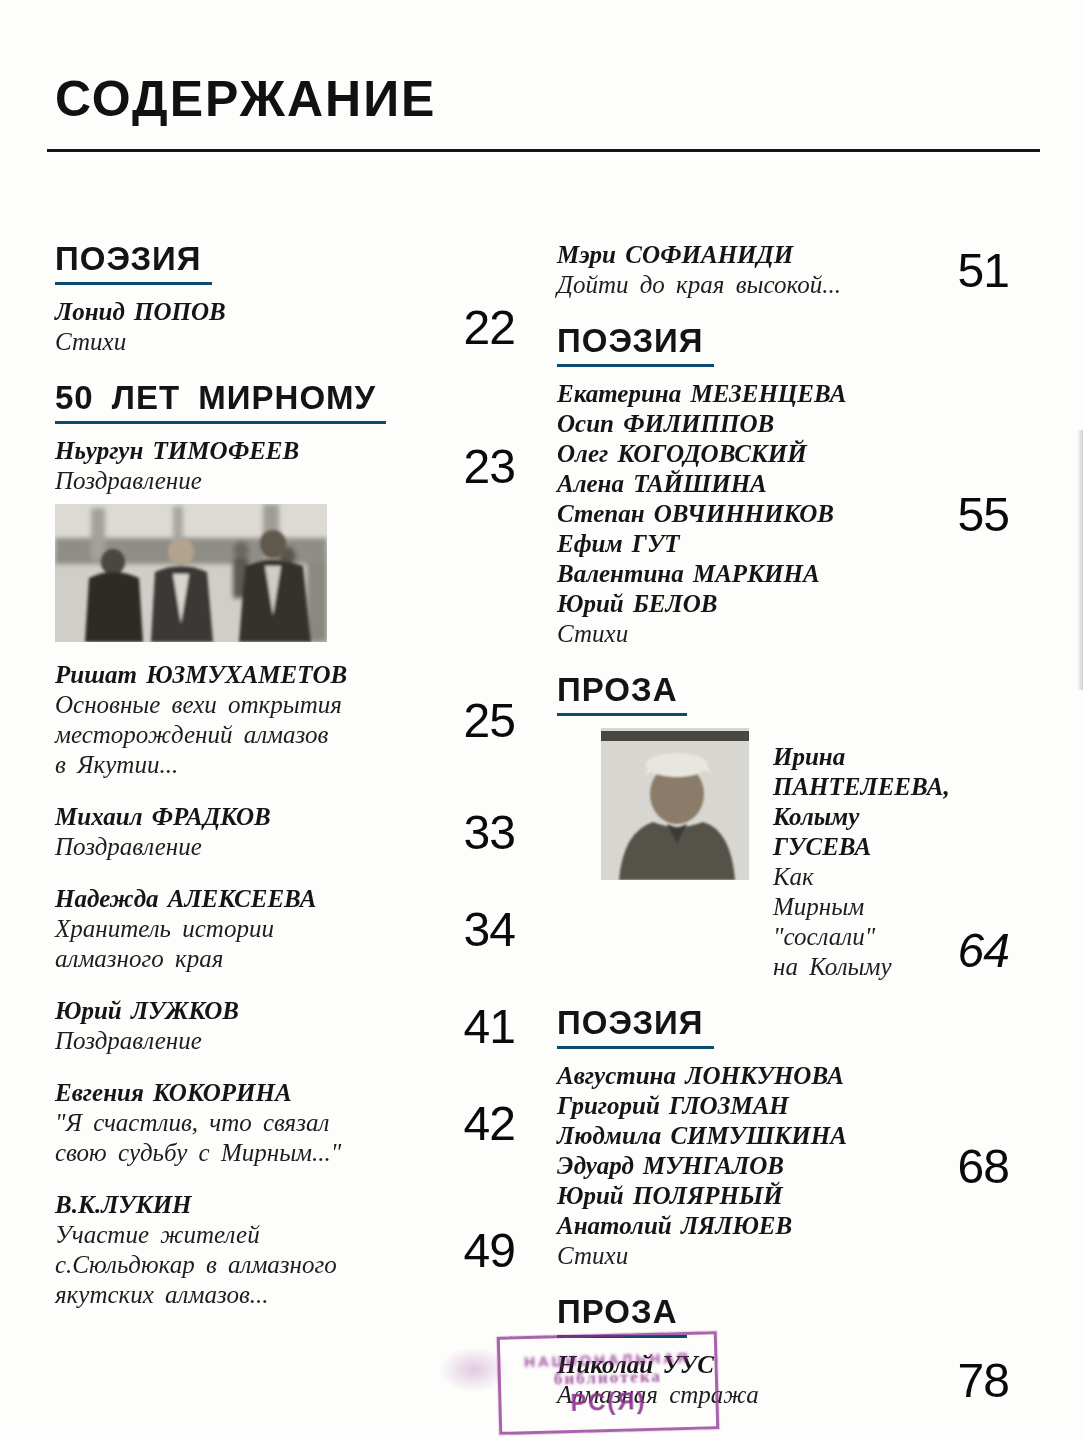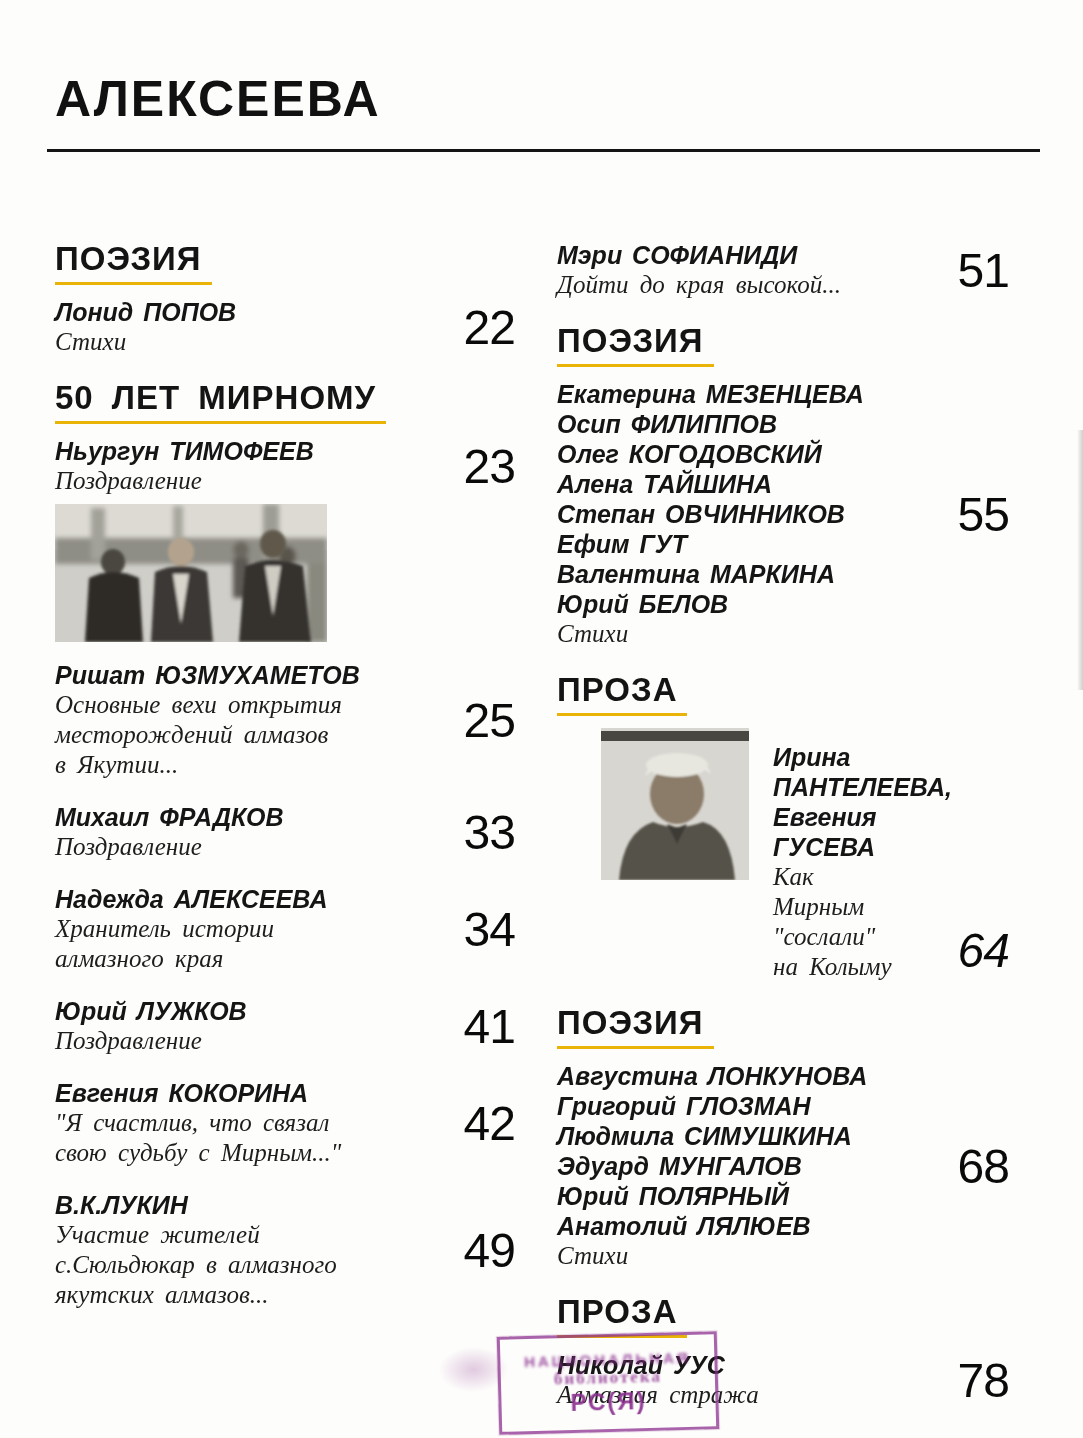--- a/index.html
+++ b/index.html
@@ -17,26 +17,26 @@
   }
   .title-rule{position:absolute;left:47px;right:43px;top:149px;height:3px;background:#141414;}
 
   .col{position:absolute;top:240px;}
   .col-left{left:55px;width:460px;}
   .col-right{left:557px;width:452px;}
 
   .sec{margin:0 0 12px 0;}
   .sec-inner{
     display:inline-block;font-size:33px;font-weight:600;letter-spacing:1px;word-spacing:8px;
-    color:#141414;border-bottom:3px solid #eab308;padding:0 10px 4px 0;
+    color:#141414;border-bottom:3px solid #0c4a6e;padding:0 10px 4px 0;
   }
   .entry{display:flex;align-items:center;margin-bottom:22px;}
   .entry-text{flex:1;min-width:0;}
   .author{
-    font-family:Liberation Sans, sans-serif;
+    font-family:Liberation Serif, serif;
     font-style:italic;font-weight:700;font-size:25px;line-height:30px;color:#151515;
     word-spacing:3px;
   }
   .sub{
     font-family:"Liberation Serif","DejaVu Serif",serif;
     font-style:italic;font-weight:400;font-size:25px;line-height:30px;color:#1d1d1d;
     word-spacing:5px;
   }
   .pagenum{
     width:95px;text-align:right;font-size:48px;font-weight:500;color:#0a0a0a;
@@ -60,21 +60,21 @@
   .stamp-line1{font-size:15px;font-weight:700;letter-spacing:3px;filter:blur(1.4px);opacity:.85;}
   .stamp-line2{font-size:17px;font-weight:700;letter-spacing:2px;filter:blur(1.2px);opacity:.8;
     font-family:"Liberation Serif","DejaVu Serif",serif;}
   .stamp-line3{font-size:24px;font-weight:700;letter-spacing:2px;filter:blur(.6px);opacity:.9;}
   .stamp-smudge{position:absolute;left:-62px;top:6px;width:70px;height:46px;
     background:radial-gradient(ellipse at center,rgba(139,47,143,.25),rgba(139,47,143,0) 70%);}
 </style>
 </head>
 <body>
 
-<div class="page-title">АЛЕКСЕЕВА</div>
+<div class="page-title">СОДЕРЖАНИЕ</div>
 <div class="title-rule"></div>
 <div class="scan-edge"></div>
 
 <div class="col col-left" id="col-left">
     <div class="sec"><span class="sec-inner">ПОЭЗИЯ</span></div>
     <div class="entry">
       <div class="entry-text">
         <div class="author">Лонид ПОПОВ</div>
         <div class="sub">Стихи</div>
       </div>
@@ -205,21 +205,21 @@
             <path d="M66 96 L76 116 L86 96 L76 100 Z" fill="#3c3a34"></path>
           </g>
           <defs>
             <filter id="pblur">
               <feGaussianBlur stdDeviation="1.3"></feGaussianBlur>
             </filter>
           </defs>
         </svg></div>
       <div class="entry-text">
         <div class="author">Ирина ПАНТЕЛЕЕВА,</div>
-        <div class="author">Евгения ГУСЕВА</div>
+        <div class="author">Колыму ГУСЕВА</div>
         <div class="sub">Как Мирным</div>
         <div class="sub">"сослали"</div>
         <div class="sub">на Колыму</div>
       </div>
       <div class="pagenum">64</div>
     </div>
     <div class="sec"><span class="sec-inner">ПОЭЗИЯ</span></div>
     <div class="entry">
       <div class="entry-text">
         <div class="author">Августина ЛОНКУНОВА</div>

